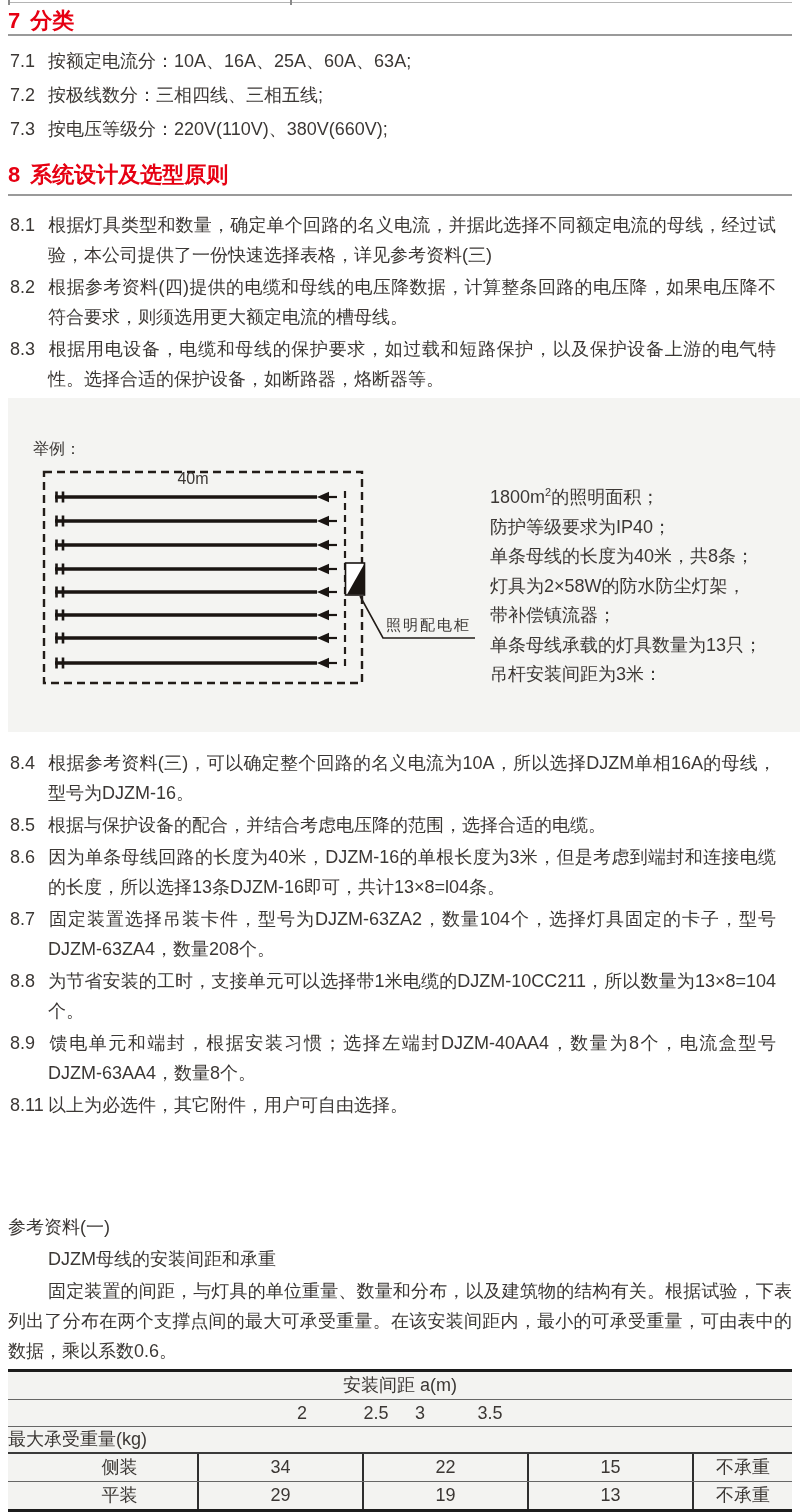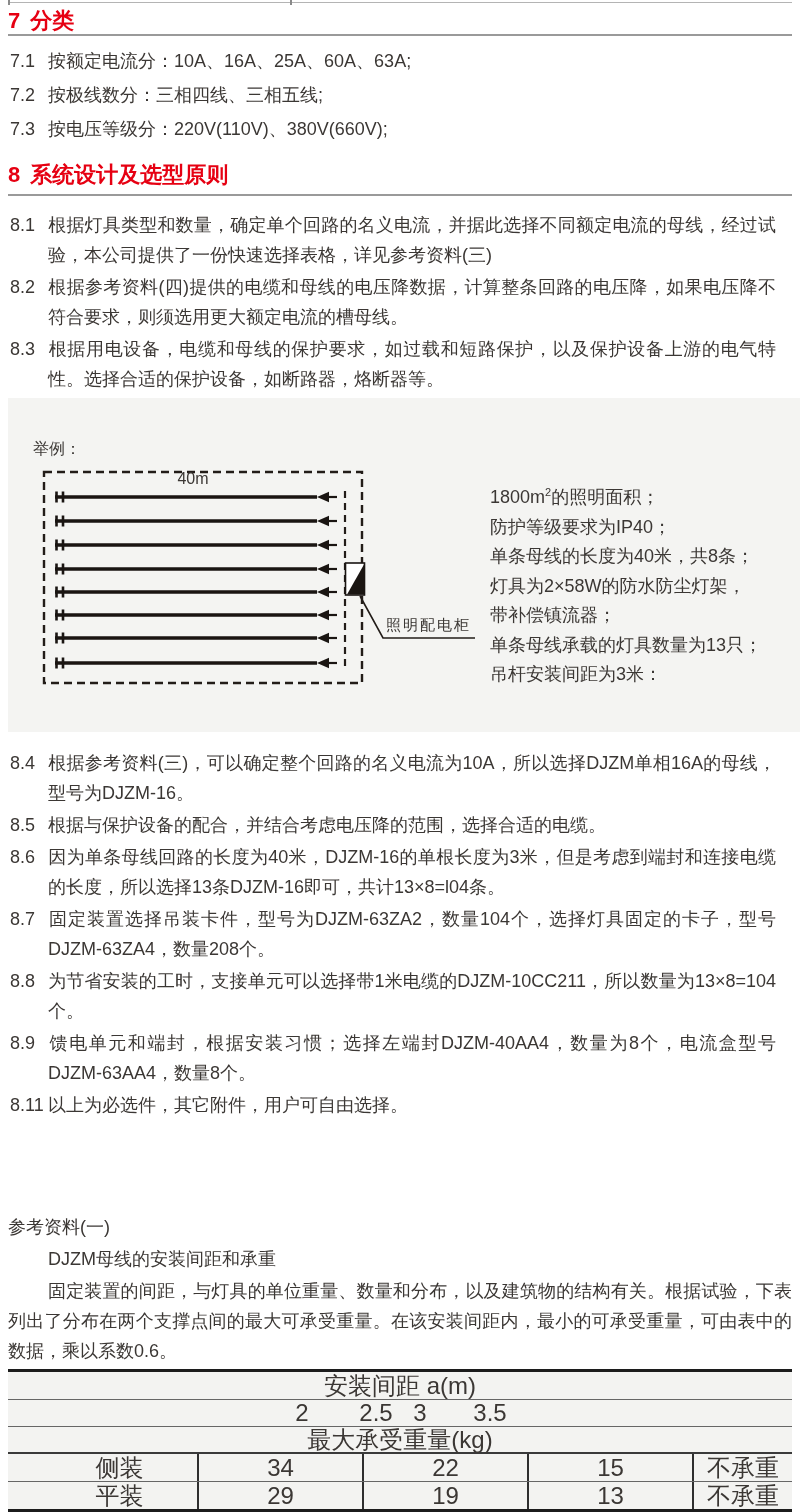--- a/index.html
+++ b/index.html
@@ -28,25 +28,25 @@
   .cabinet-label{position:absolute;left:378px;top:218px;font-size:15px;line-height:17px;letter-spacing:2px;}
   .notes{position:absolute;left:482px;top:85px;width:304px;font-size:18px;line-height:29.5px;}
   .notes sup{font-size:11px;line-height:0;}
   
   .ref{position:absolute;left:8px;width:784px;}
   .ref .ref-title{margin:0 0 2px 0;}
   .ref .ref-subtitle{margin:0 0 2px 40px;}
   .ref .ref-para{margin:0;text-indent:40px;text-align:justify;}
   
   .tbl{position:absolute;left:8px;top:1369px;width:784px;background:#f3f3f1;
-       border-top:3px solid #1c1c1c;border-bottom:3px solid #1c1c1c;font-size:24px;}
+       border-top:3px solid #1c1c1c;border-bottom:3px solid #1c1c1c;font-size:18px;}
   .th1{height:27px;line-height:27px;text-align:center;border-bottom:1px solid #666;}
   .th2{height:26px;position:relative;border-bottom:1px solid #666;}
   .th2 span{position:absolute;top:0;line-height:26px;transform:translateX(-50%);}
-  .th3{height:25px;line-height:25px;text-align:center;border-bottom:2px solid #3a3a3a;}
+  .th3{height:25px;line-height:25px;border-bottom:2px solid #3a3a3a;}
   .trow{display:flex;height:27px;line-height:27px;text-align:center;padding-left:34px;}
   .trow.mid{border-bottom:1px solid #666;}
   .trow .c{box-sizing:border-box;}
   .trow .c0{width:155px;}
   .trow .c1,.trow .c2,.trow .c3{width:165px;border-left:2px solid #2e2e2e;}
   .trow .c4{flex:1;border-left:2px solid #2e2e2e;}
 </style>
 </head>
 <body>
 

